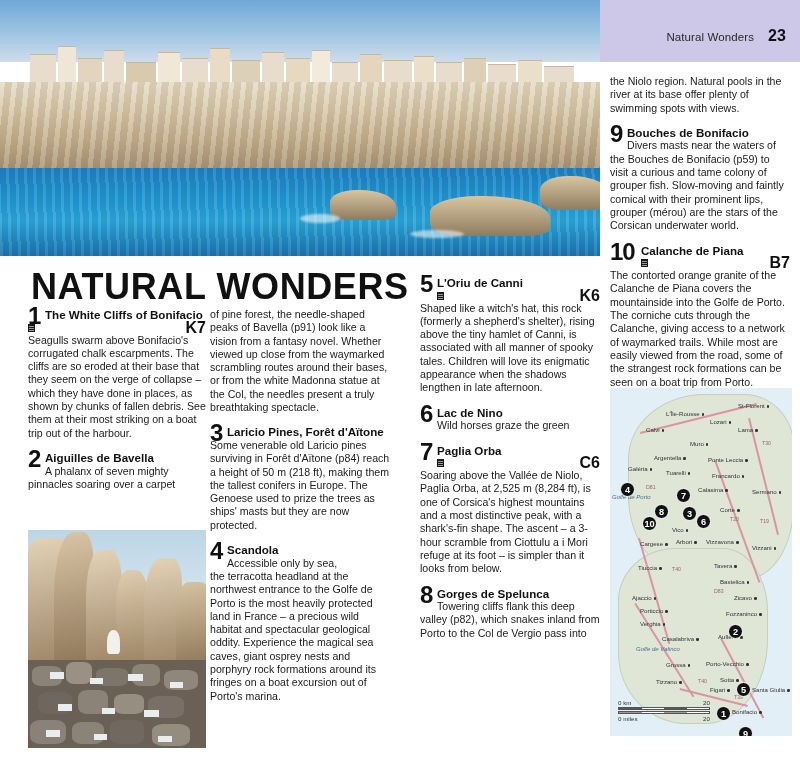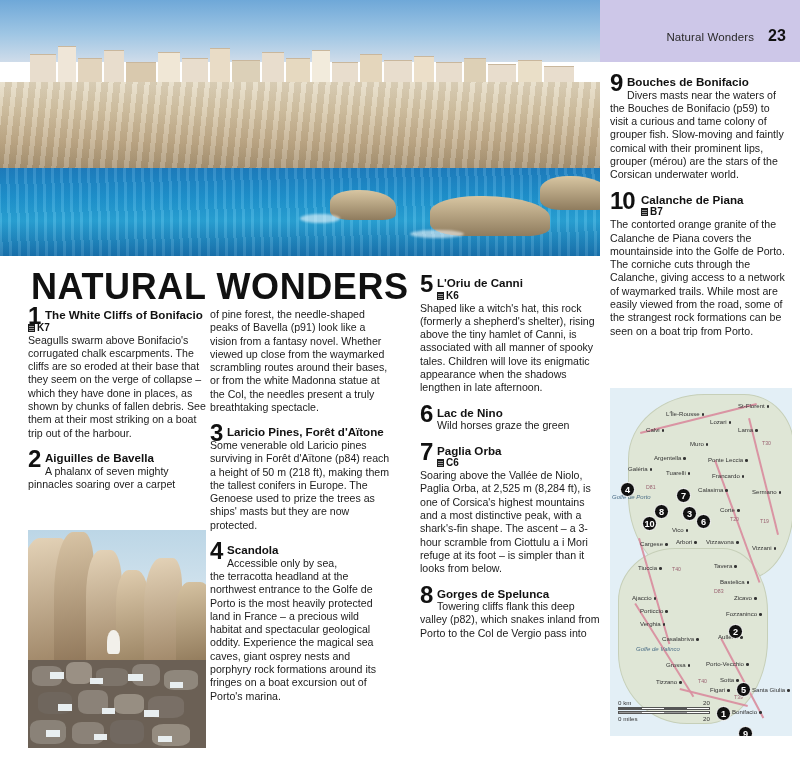--- a/index.html
+++ b/index.html
@@ -94,22 +94,22 @@
     position: absolute; left: 0; top: -3px;
     font-size: 24px; font-weight: bold; line-height: 22px; color: #111;
   }
   .entry-num.wide { letter-spacing: -1px; }
   .entry-head { padding-left: 17px; }
   .entry-head.wide { padding-left: 31px; }
   .entry-title {
     font-size: 11.6px; font-weight: bold; line-height: 13.6px; color: #111;
   }
   .entry-ref {
-    font-size: 10px; font-weight: bold; color: #111;
-    display: flex; align-items: center; gap: 2px; line-height: 12px;
+    font-size: 16px; font-weight: bold; color: #111;
+    display: flex; align-items: center; gap: 13px; line-height: 12px; justify-content: space-between;
   }
   .ref-icon {
     display: inline-block; width: 7px; height: 8px;
     background: #1b1b1b;
     position: relative; top: 0px;
   }
   .ref-icon::after{
     content:""; position:absolute; left:1px; top:1px; width:5px; height:6px;
     background: repeating-linear-gradient(0deg,#fff 0 1px,#1b1b1b 1px 2px);
     opacity:.55;
@@ -369,20 +369,23 @@
       <div class="entry-title">Gorges de Spelunca</div>
     </div>
     <div class="lead-inline">Towering cliffs flank this deep</div>
     <div class="entry-body">valley (p82), which snakes inland from Porto to the Col de Vergio pass into</div>
   </div>
 
 </div>
 
 <div class="col col4">
 
+  <div class="entry">
+    <div class="entry-body">the Niolo region. Natural pools in the river at its base offer plenty of swimming spots with views.</div>
+  </div>
 
   <div class="entry">
     <span class="entry-num">9</span>
     <div class="entry-head">
       <div class="entry-title">Bouches de Bonifacio</div>
     </div>
     <div class="lead-inline">Divers masts near the waters of</div>
     <div class="entry-body">the Bouches de Bonifacio (p59) to visit a curious and tame colony of grouper fish. Slow-moving and faintly comical with their prominent lips, grouper (mérou) are the stars of the Corsican underwater world.</div>
   </div>
 

